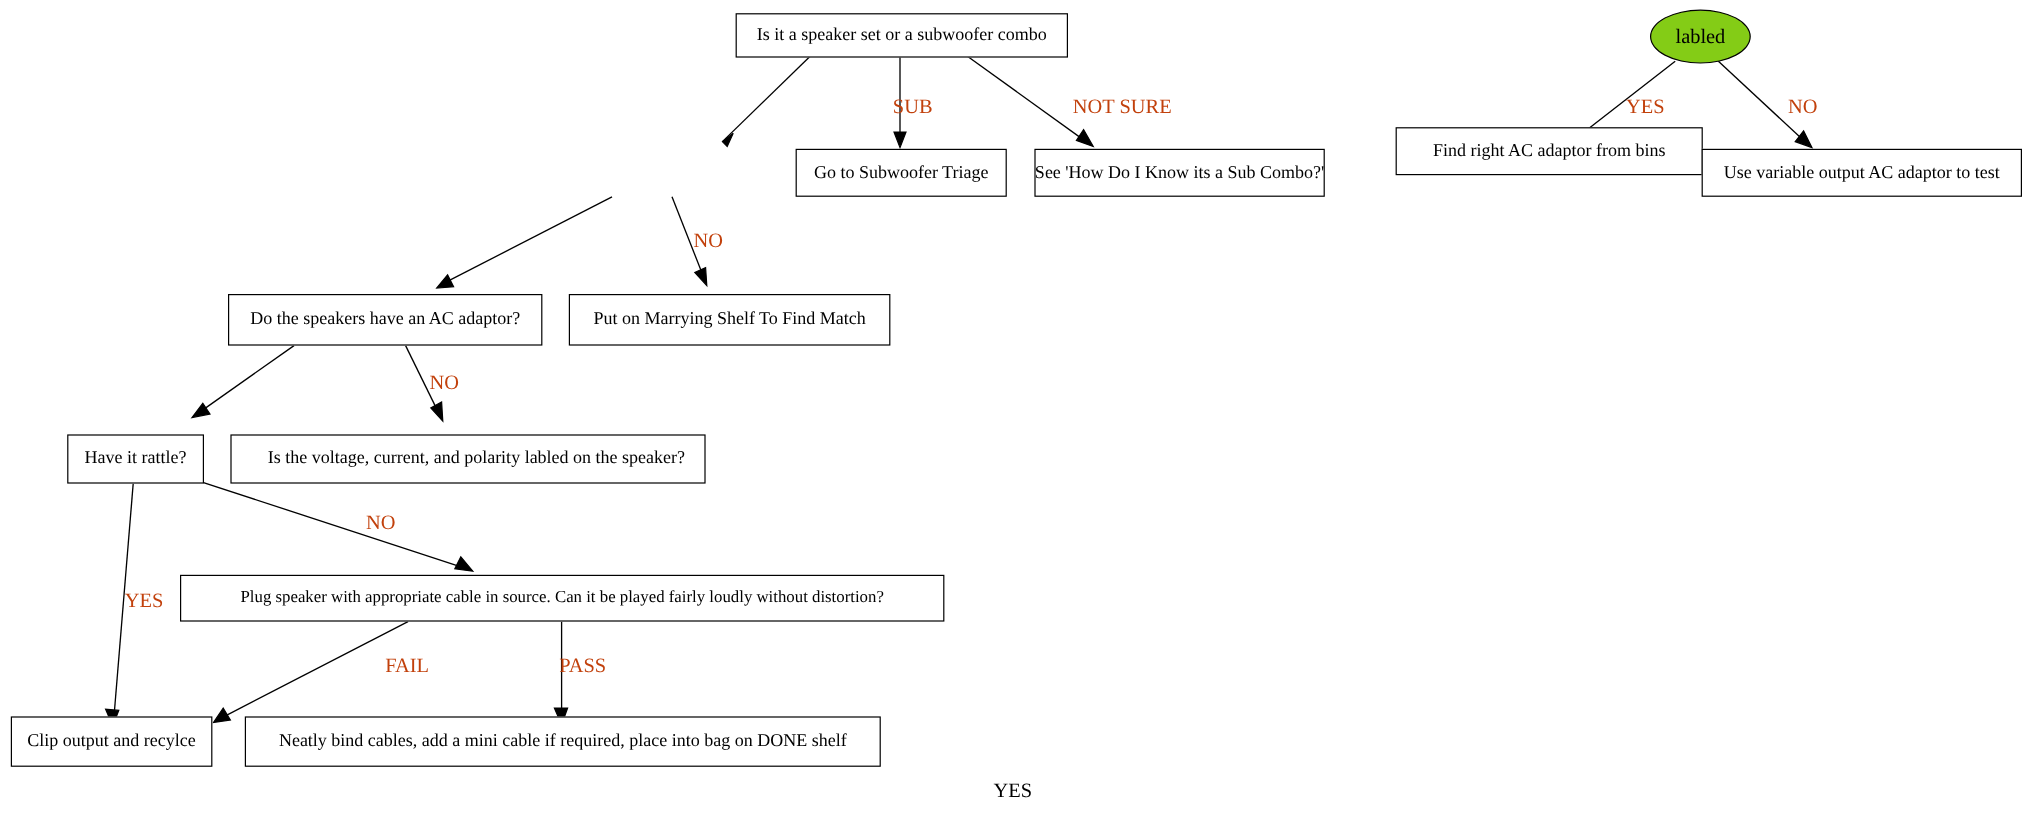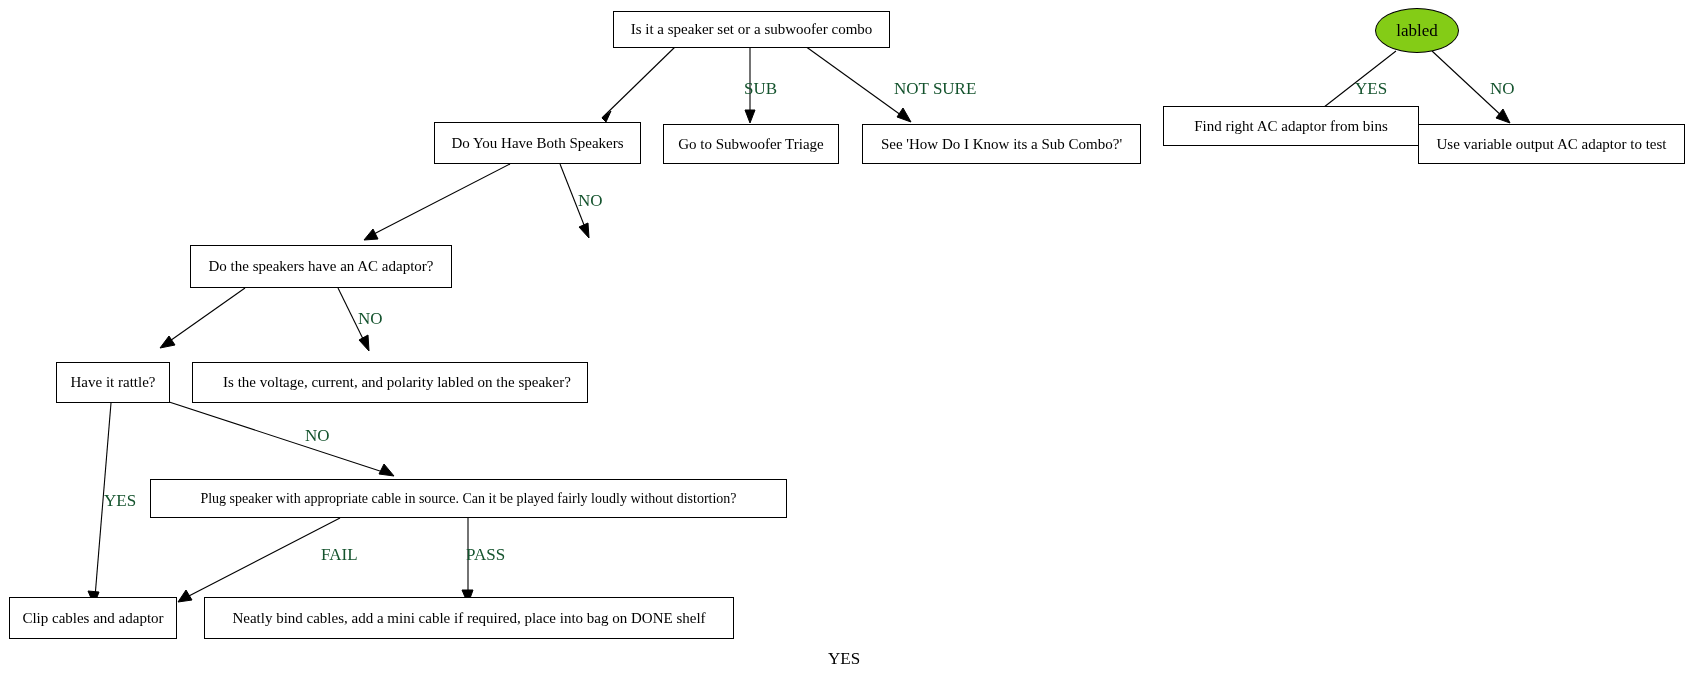--- a/index.html
+++ b/index.html
@@ -47,21 +47,21 @@
     justify-content: center;
     text-align: center;
     font-size: 17px;
     white-space: nowrap;
   }
   .edge-label {
     position: absolute;
     font-size: 17px;
     line-height: 1;
     white-space: nowrap;
-    color: #14532d;
+    color: #c2410c;
   }
   .orphan-label {
     position: absolute;
     font-size: 17px;
     line-height: 1;
     white-space: nowrap;
     color: #000000;
   }
   svg.edges {
     position: absolute;
@@ -152,51 +152,51 @@
     <g>
       <path d="M 1432 51 L 1504 118"></path>
       <polygon points="1510,123 1496,118 1503,109"></polygon>
     </g>
   </svg>
 
   <div class="node-box" style="left:613px; top:11px; width:277px; height:37px;">
     <span>Is it a speaker set or a subwoofer combo</span>
   </div>
 
-  <div class="node-box" style="left:434px; top:122px; width:207px; height:42px;">
-    <span>Do You Have Both Speakers</span>
-  </div>
 
   <div class="node-box" style="left:663px; top:124px; width:176px; height:40px;">
     <span>Go to Subwoofer Triage</span>
   </div>
 
-  <div class="node-box" style="left:862px; top:124px; width:279px; height:40px;">
+  <div class="node-box" style="left:862px; top:124px; width:242px; height:40px;">
     <span>See 'How Do I Know its a Sub Combo?'</span>
   </div>
 
   <div class="node-box" style="left:190px; top:245px; width:262px; height:43px;">
     <span>Do the speakers have an AC adaptor?</span>
   </div>
 
+  <div class="node-box" style="left:474px; top:245px; width:268px; height:43px;">
+    <span>Put on Marrying Shelf To Find Match</span>
+  </div>
 
   <div class="node-box" style="left:56px; top:362px; width:114px; height:41px;">
     <span>Have it rattle?</span>
   </div>
 
   <div class="node-box" style="left:192px; top:362px; width:396px; height:41px;padding-left:24px;">
     <span>Is the voltage, current, and polarity labled on the speaker?</span>
   </div>
 
   <div class="node-box" style="left:150px; top:479px; width:637px; height:39px; font-size:14px;">
     <span>Plug speaker with appropriate cable in source. Can it be played fairly loudly without distortion?</span>
   </div>
 
   <div class="node-box" style="left:9px; top:597px; width:168px; height:42px;">
-    <span>Clip cables and adaptor</span>
+    <span>Clip output and recylce</span>
   </div>
 
   <div class="node-box" style="left:204px; top:597px; width:530px; height:42px;">
     <span>Neatly bind cables, add a mini cable if required, place into bag on DONE shelf</span>
   </div>
 
   <div class="node-ellipse" style="left:1375px; top:8px; width:84px; height:45px;">
     <span>labled</span>
   </div>
 

